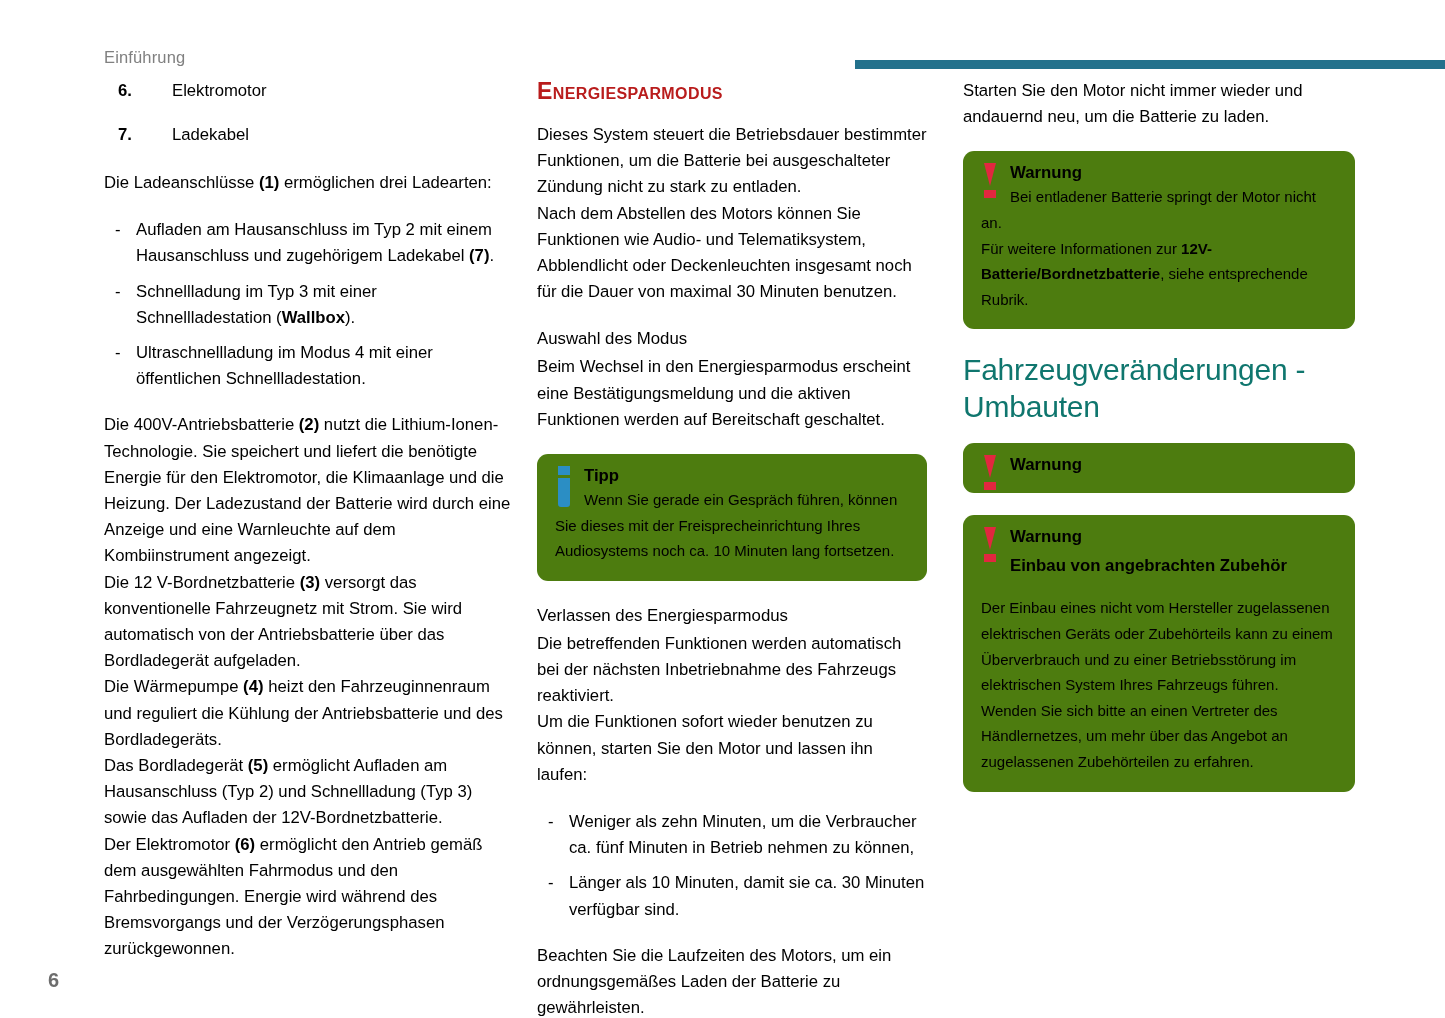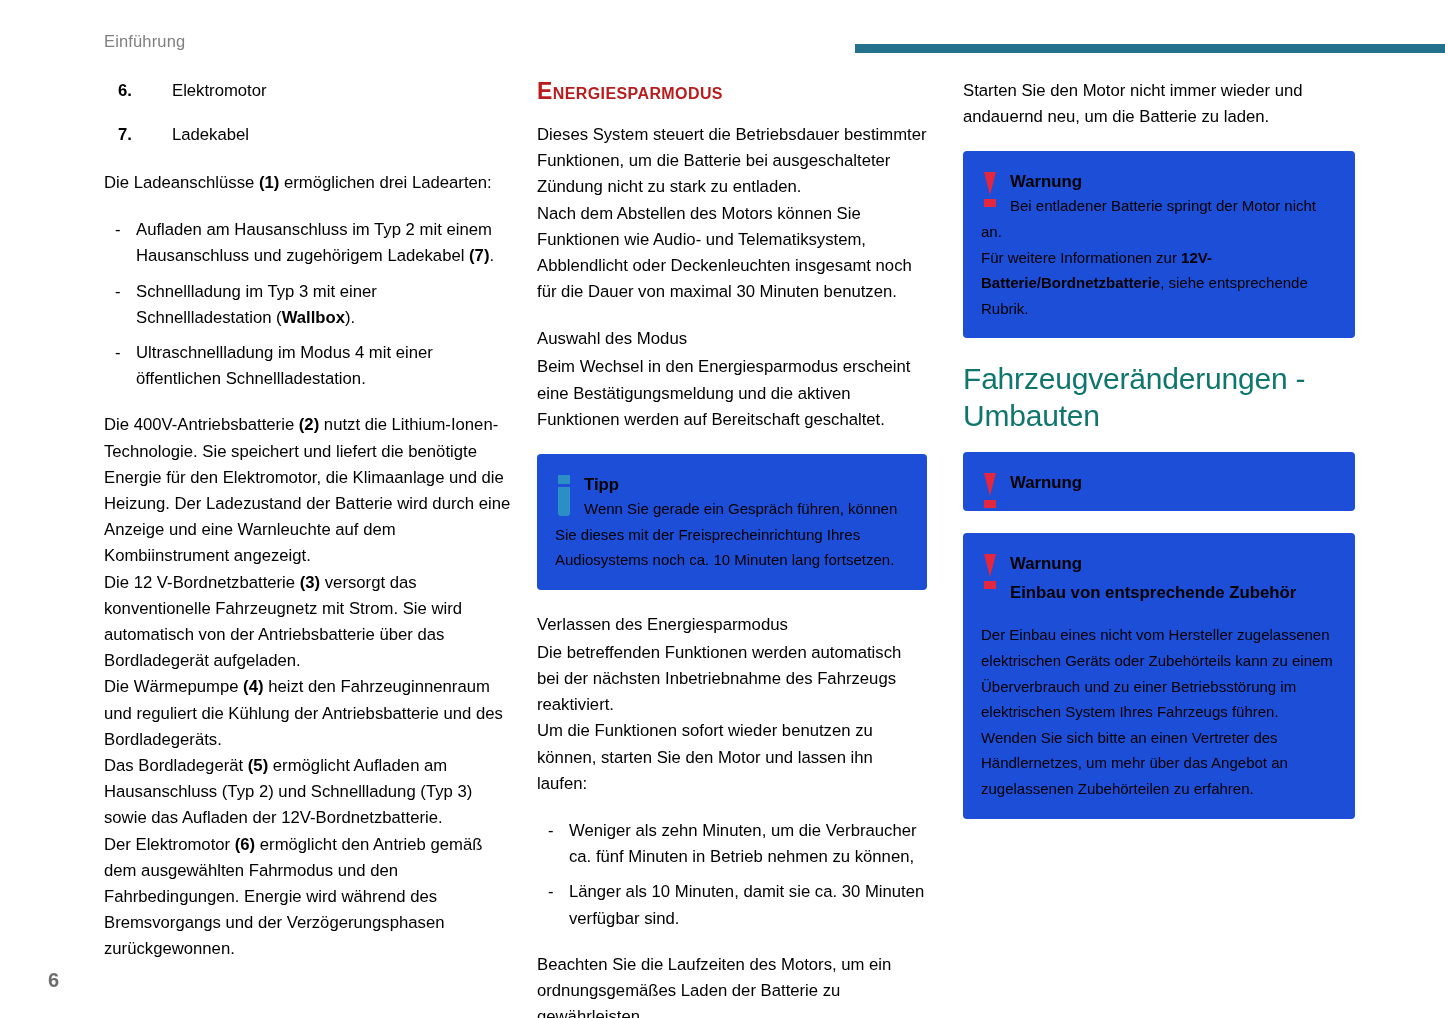--- a/index.html
+++ b/index.html
@@ -12,21 +12,21 @@
     height: 1018px;
     position: relative;
     font-family: "Liberation Sans", sans-serif;
     color: #000000;
     overflow: hidden;
   }
 
   
   .page-header {
     position: absolute;
-    top: 32px;
+    top: 48px;
     left: 0;
     width: 1169px;
     height: 26px;
   }
   .header-label {
     position: absolute;
     left: 104px;
     top: 0px;
     font-size: 16.5px;
     color: #808080;
@@ -121,23 +121,23 @@
   .dash-list .dash {
     width: 32px;
     flex: 0 0 32px;
     padding-left: 11px;
     box-sizing: border-box;
   }
   .dash-list .dash-txt { flex: 1 1 auto; }
 
   
   .callout {
-    background: #1d4ed8;
-    border-radius: 4px;
-    padding: 19px 18px 17px 18px;
+    background: #4d7c0f;
+    border-radius: 11px;
+    padding: 10px 18px 17px 18px;
     margin: 0 0 22px 0;
     box-sizing: border-box;
     position: relative;
   }
   .callout p { font-size: 15px; line-height: 25.6px; }
   .callout-head {
     font-weight: bold;
     font-size: 16.8px;
     line-height: 23px;
     display: block;
@@ -310,21 +310,21 @@
       </span>
       <span class="callout-head">Warnung</span>
     </div>
 
     <div class="callout">
       <span class="callout-icon icon-warning">
         <span class="bar"></span>
           <span class="dot"></span>
       </span>
       <span class="callout-head">Warnung</span>
-      <span class="callout-sub">Einbau von entsprechende Zubehör</span>
+      <span class="callout-sub">Einbau von angebrachten Zubehör</span>
       <div class="callout-gap"></div>
       <p>Der Einbau eines nicht vom Hersteller zugelassenen elektrischen Geräts oder Zubehörteils kann zu einem Überverbrauch und zu einer Betriebsstörung im elektrischen System Ihres Fahrzeugs führen. Wenden Sie sich bitte an einen Vertreter des Händlernetzes, um mehr über das Angebot an zugelassenen Zubehörteilen zu erfahren.</p>
     </div>
 
   </div>
 
 </div>
 
 <div class="page-number">6</div>
 

